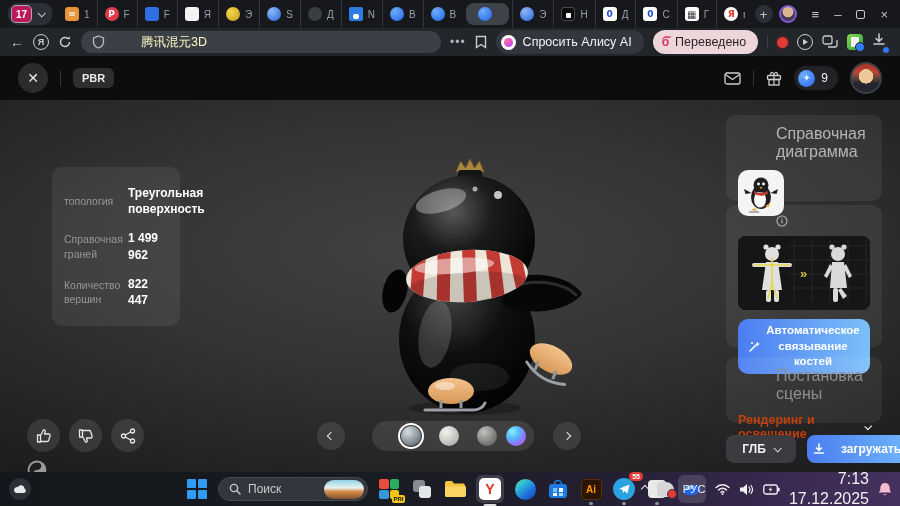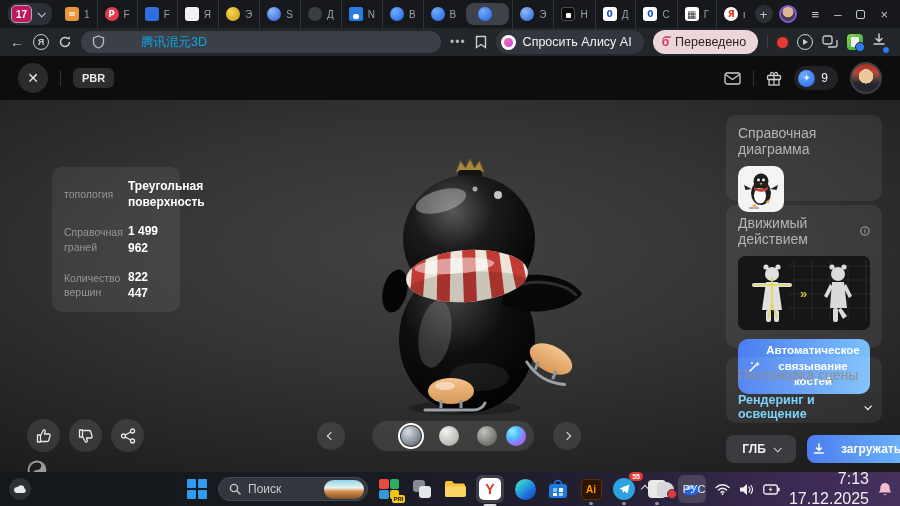--- a/index.html
+++ b/index.html
@@ -53,21 +53,21 @@
 
   
   .addrbar{position:absolute;top:28px;left:0;right:0;height:28px;background:#222529;
            display:flex;align-items:center;gap:9px;padding:0 10px;color:#c9cdd2;}
   .navi{font-size:14px;line-height:1;}
   .ybtn{width:16px;height:16px;border:1.4px solid #c9cdd2;border-radius:50%;display:grid;place-items:center;
         font-size:9px;font-weight:700;}
   .omni{height:22px;background:#3b4046;border-radius:12px;display:flex;align-items:center;gap:8px;
         padding:0 11px;width:360px;}
   .url{color:#f2f3f5;font-size:12.5px;}
-  .cnt{color:#0ea5e9;font-size:12.5px;margin-left:28px;}
+  .cnt{color:#fef9c3;font-size:12.5px;margin-left:28px;}
   .dots{letter-spacing:1px;color:#aeb4bb;font-size:12px;}
   .pill-alice{display:flex;align-items:center;gap:7px;background:#33373d;border-radius:13px;height:24px;
               padding:0 12px 0 5px;color:#f2f3f5;font-size:12.5px;white-space:nowrap;}
   .alice-ic{width:15px;height:15px;border-radius:50%;background:#fff;display:grid;place-items:center;}
   .alice-ic i{width:9px;height:9px;border-radius:50%;
               background:radial-gradient(circle at 30% 30%,#ff6d8e,#c94df0 70%);}
   .pill-trans{display:flex;align-items:center;gap:6px;background:#ecd6da;border-radius:13px;height:24px;
               padding:0 12px 0 9px;color:#2c2326;font-size:12.5px;white-space:nowrap;}
   .trans-ic{color:#d6336c;font-weight:700;font-size:12px;}
   .vsep{width:1px;height:14px;background:#3c4046;}
@@ -102,21 +102,21 @@
     background:
       radial-gradient(circle at 50% 44%,#ecc79a 0 34%,rgba(0,0,0,0) 35%),
       linear-gradient(180deg,#a33327 0%,#c24434 30%,#6b4a3a 46%,#23262d 70%,#23262d 100%);}
 
   
   .viewport{position:absolute;top:44px;left:0;right:0;bottom:0;
     background:radial-gradient(95% 85% at 48% 40%,#424242 0%,#343434 38%,#232323 72%,#161616 100%);}
 
   
   .stats{position:absolute;left:52px;top:67px;width:128px;background:rgba(255,255,255,.07);
-         border-radius:10px;padding:11px 12px;display:flex;flex-direction:column;gap:13px;}
+         border-radius:10px;padding:18px 12px;display:flex;flex-direction:column;gap:13px;}
   .srow{display:flex;gap:8px;align-items:flex-start;}
   .slabel{color:#969696;font-size:10.5px;width:56px;flex:0 0 auto;line-height:1.35;align-self:center;}
   .sval{color:#fff;font-size:12px;font-weight:700;line-height:1.35;flex:1;}
 
   
   .fabrow{position:absolute;left:27px;top:319px;display:flex;gap:9px;}
   .fab{width:33px;height:33px;border-radius:50%;background:rgba(255,255,255,.10);display:grid;place-items:center;}
   .brand{position:absolute;left:27px;top:360px;display:flex;align-items:center;gap:8px;color:#9a9a9a;}
   .brandtxt{font-size:15px;font-weight:700;letter-spacing:.2px;}
 
@@ -128,28 +128,28 @@
   .msep{width:1px;height:14px;background:#5a5a5a;}
   .sphere{width:20px;height:20px;border-radius:50%;flex:0 0 auto;}
   .sp1{background:radial-gradient(circle at 35% 30%,#d7dde2,#8a949c 55%,#47505a);outline:2px solid #fff;outline-offset:1px;}
   .sp2{background:radial-gradient(circle at 35% 30%,#f4f3f0,#b6b3ad 75%);}
   .sp3{background:radial-gradient(circle at 35% 30%,#c4c2be,#7c7b77 60%,#595855);}
   .sp4{background:radial-gradient(circle at 32% 28%,#8ef0ff 0%,#54b8ff 35%,#9a6bff 68%,#ef6bff 100%);}
 
   
   .spanel{position:absolute;left:726px;width:156px;background:rgba(255,255,255,.065);border-radius:10px;
           padding:10px 12px;}
-  .sptitle{color:#b5b5b5;font-size:14px;display:flex;align-items:center;gap:5px;}
+  .sptitle{color:#b5b5b5;font-size:16px;display:flex;align-items:center;gap:5px;margin-left:38px;}
   .thumb{margin-top:9px;width:46px;height:46px;border-radius:10px;background:#f4f4f2;display:grid;place-items:center;overflow:hidden;}
   .actimg{margin-top:9px;width:132px;height:74px;border-radius:8px;background:#151515;overflow:hidden;}
   .rigbtn{margin-top:9px;width:132px;min-height:38px;border-radius:10px;border:none;
           background:linear-gradient(90deg,#4b7df1,#7cc0fa);color:#fff;font-weight:700;font-size:11.5px;
           display:flex;align-items:center;justify-content:center;gap:5px;padding:4px 20px;text-align:center;
           line-height:1.35;font-family:"Liberation Sans",sans-serif;}
-  .scenesel{margin-top:10px;display:flex;align-items:center;gap:8px;color:#7dd3fc;font-size:12.5px;font-weight:700;}
+  .scenesel{margin-top:10px;display:flex;align-items:center;gap:8px;color:#c2410c;font-size:12.5px;font-weight:700;}
   .fmtrow{position:absolute;left:726px;top:379px;width:156px;display:flex;gap:11px;}
   .fmtsel{height:28px;flex:0 0 70px;background:#3c3c40;border-radius:8px;display:flex;align-items:center;
           justify-content:center;gap:8px;color:#f0f0f0;font-size:12px;font-weight:700;}
   .dlbtn{height:28px;flex:1;border:none;border-radius:8px;background:linear-gradient(90deg,#4b7df1,#6db4f9);
          color:#fff;font-size:12px;font-weight:700;display:flex;align-items:center;justify-content:center;gap:16px;
          font-family:"Liberation Sans",sans-serif;}
 
   
   .taskbar{position:absolute;left:0;right:0;bottom:0;height:34px;
     background:linear-gradient(90deg,#14171b 0%,#181b21 40%,#241f33 68%,#3b2a52 88%,#46315e 100%);
@@ -530,21 +530,20 @@
           <path d="M14 35 l-4 2 6 1z" fill="#f0a030"></path>
           <path d="M24 33 l5 -3 -1 4z" fill="#f0a030"></path>
           <path d="M8 39 h10" stroke="#8b9097" stroke-width="1.4"></path>
         </svg>
       </div>
       <path>
     </path></div>
 
     <div class="spanel" style="top:149px;height:143px">
       <div class="sptitle">
-        <span>Движимый действием</span>
         <svg width="12" height="12" viewBox="0 0 12 12">
           <circle cx="6" cy="6" r="5" fill="none" stroke="#b5b5b5" stroke-width="1.1"></circle>
           <path d="M6 5.2v3M6 3.2v1" stroke="#b5b5b5" stroke-width="1.2"></path>
         </svg>
       </div>
       <div class="actimg">
         <svg width="132" height="74" viewBox="0 0 132 74">
           <rect width="132" height="74" fill="#161616"></rect>
           <g stroke="#262626" stroke-width="1">
             <path d="M56 4v62M74 4v62M92 4v62M110 4v62M128 4v62"></path>

